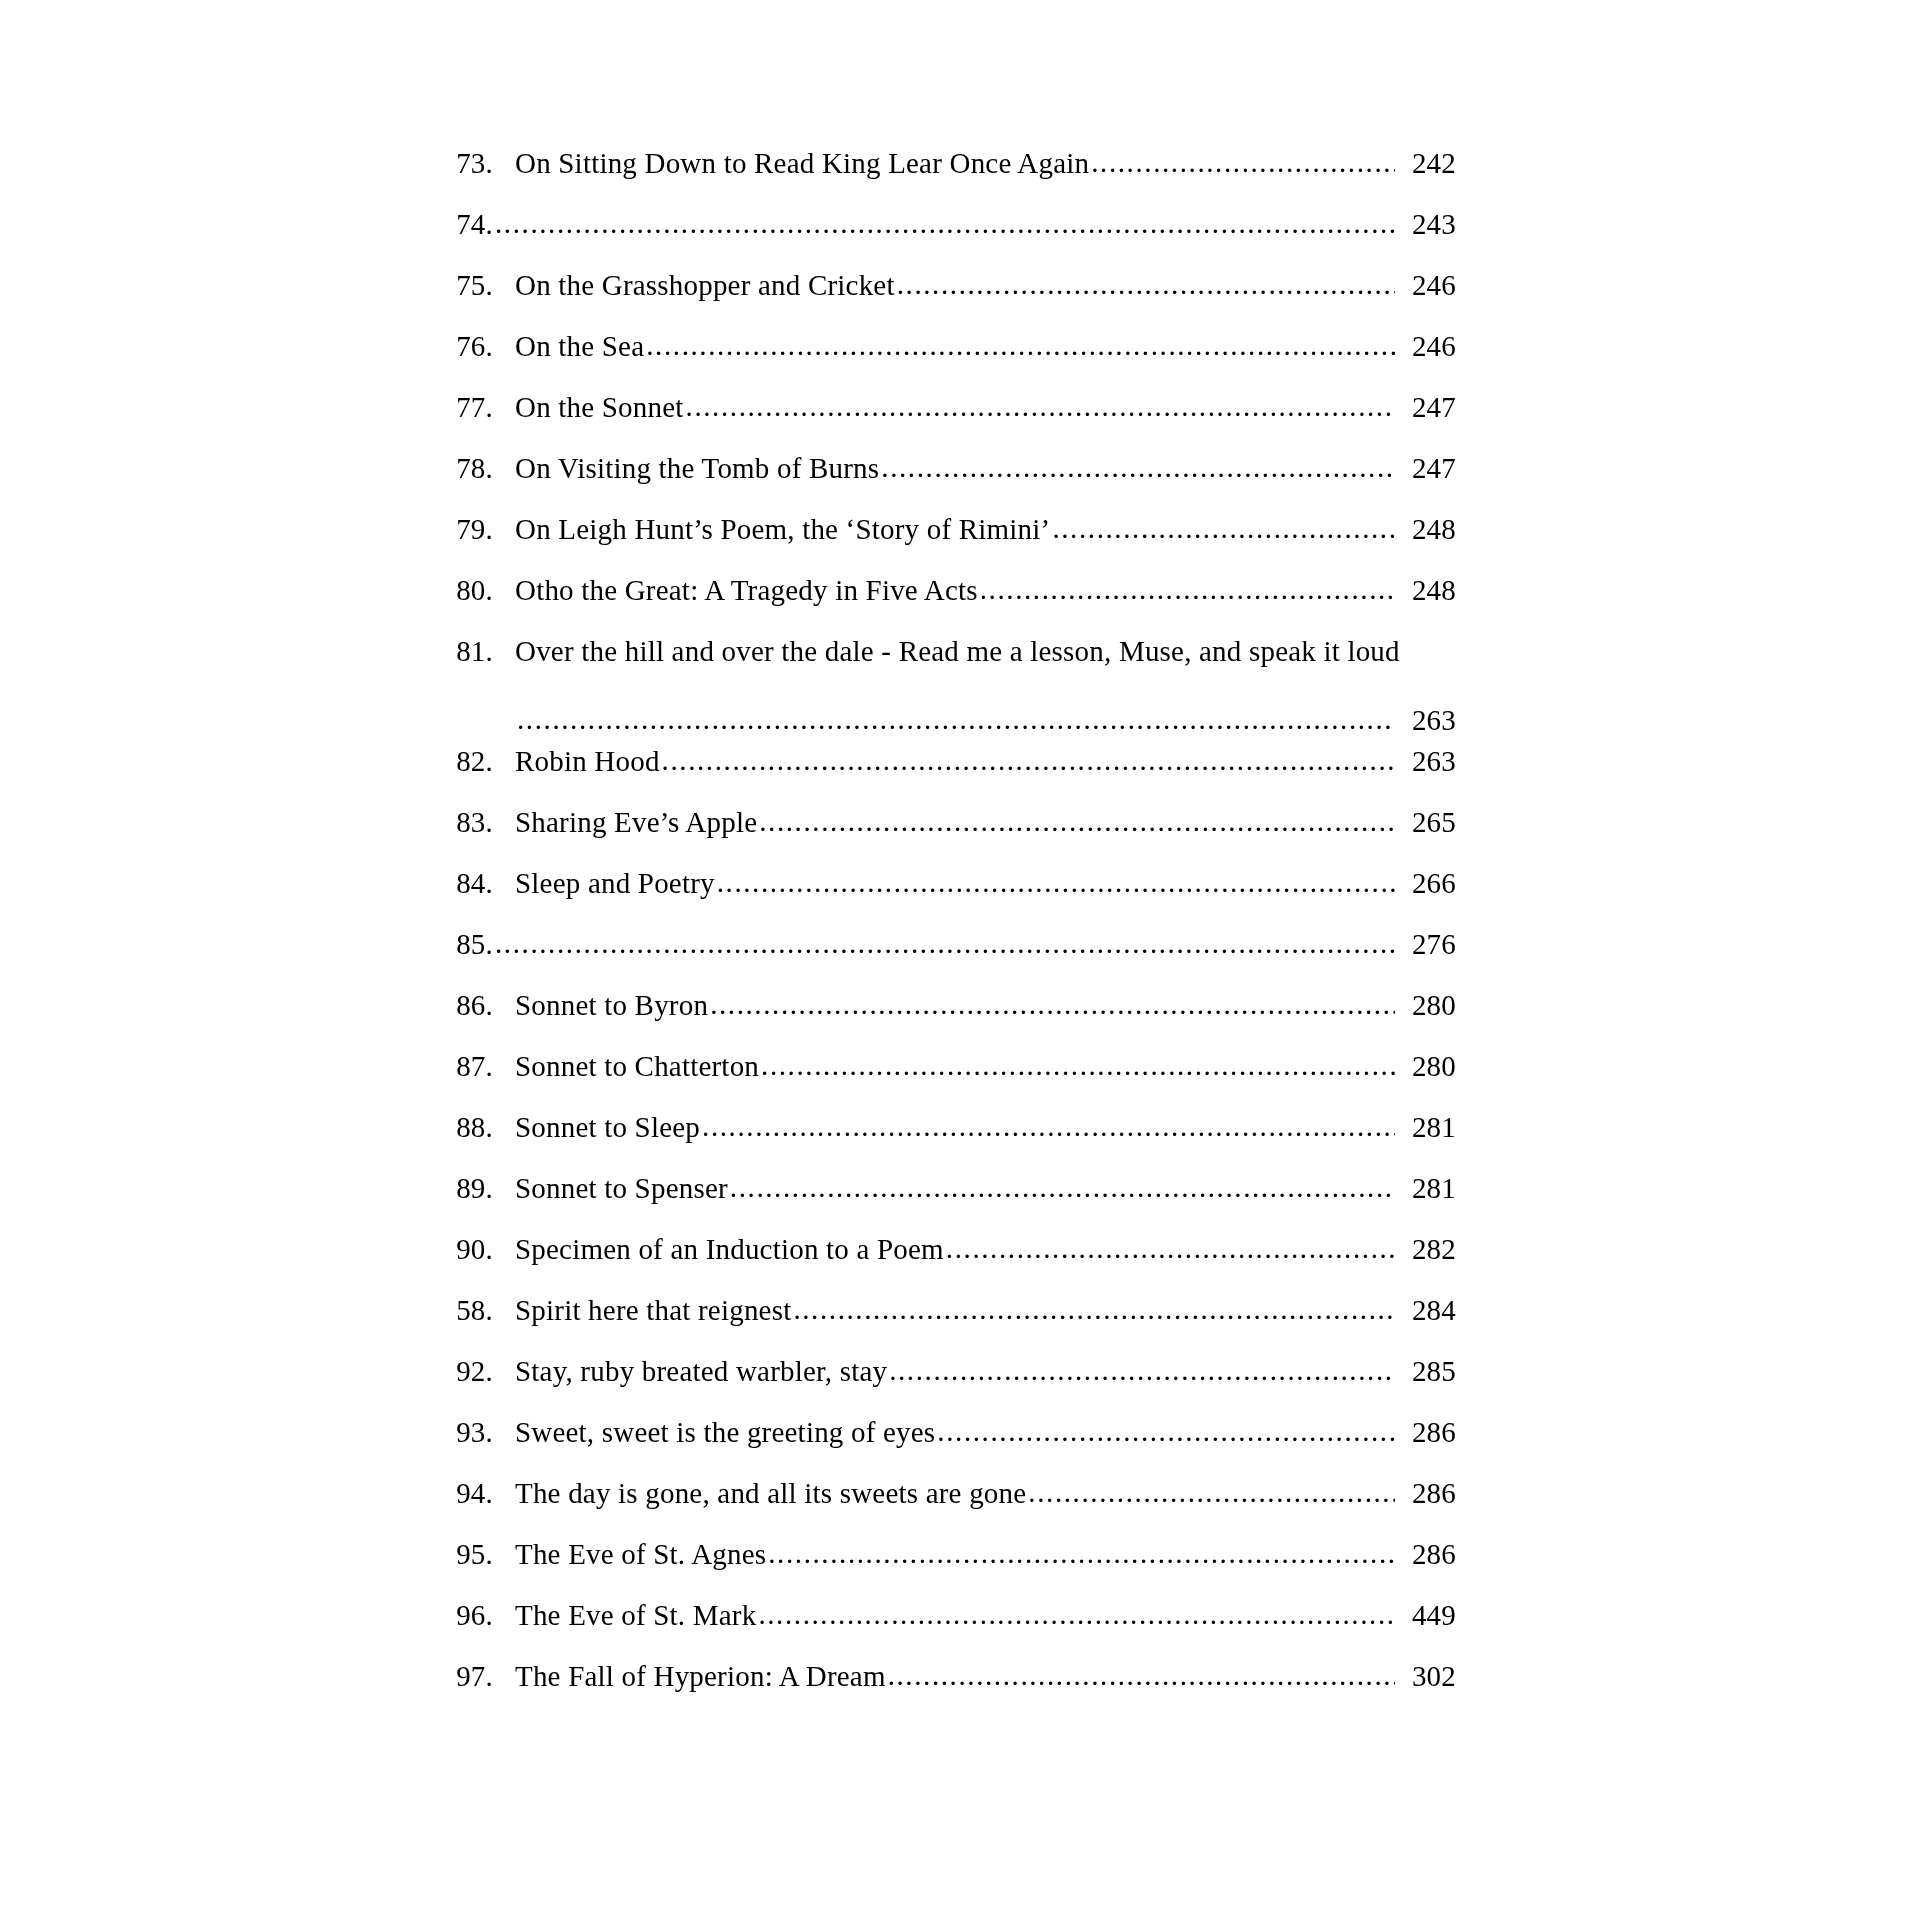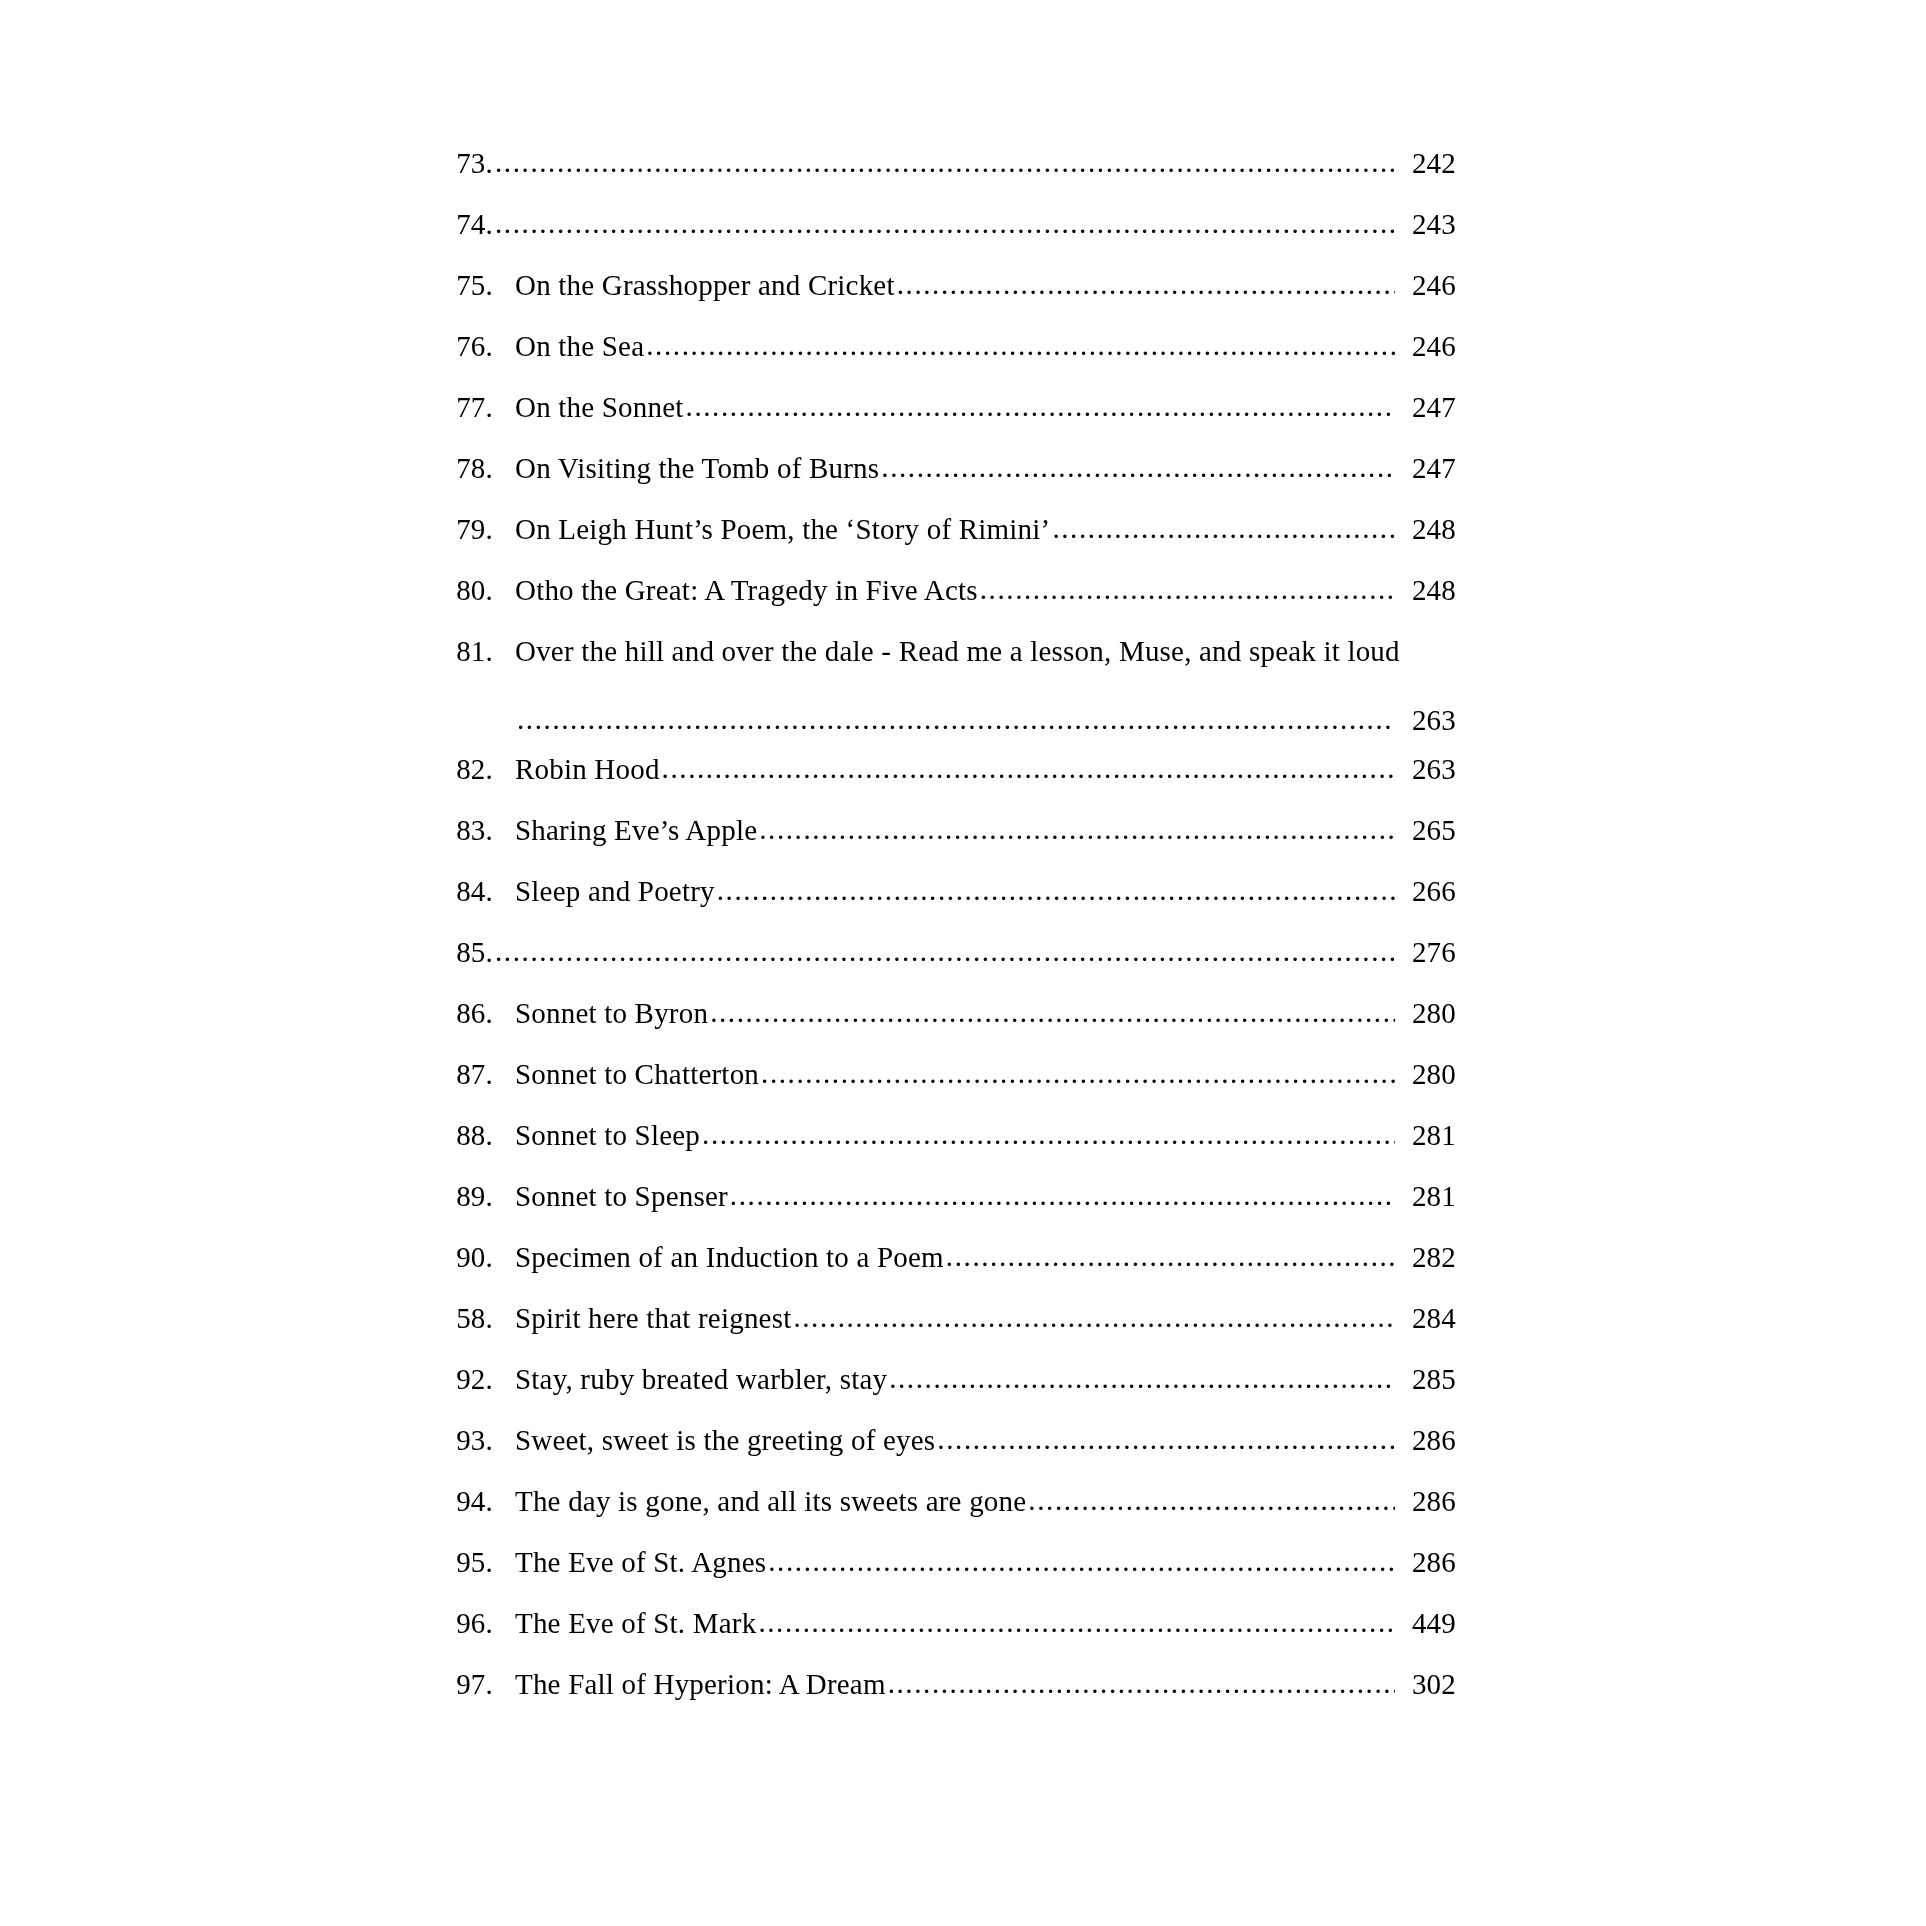--- a/index.html
+++ b/index.html
@@ -66,21 +66,21 @@
 
   .toc-page {
     flex: 0 0 auto;
     width: 57px;
     text-align: right;
   }
 
   
   .toc-entry.wrapped {
     display: block;
-    margin-bottom: 20px;
+    margin-bottom: 12px;
   }
   .toc-entry.wrapped .wrap-line1 {
     display: flex;
     align-items: baseline;
   }
   .toc-entry.wrapped .wrap-line1 .toc-title {
     white-space: normal;
   }
   .toc-entry.wrapped .wrap-line2 {
     display: flex;
@@ -92,20 +92,21 @@
     flex: 1 1 auto;
   }
 </style>
 </head>
 <body>
 
 <div class="page">
   <div class="toc" id="toc-list">
       <div class="toc-entry">
         <span class="toc-num">73.</span>
+        <span class="toc-title">On Sitting Down to Read King Lear Once Again</span>
         <span class="toc-dots">...........................................................................................................................................</span>
         <span class="toc-page">242</span>
       </div>
       <div class="toc-entry">
         <span class="toc-num">74.</span>
         <span class="toc-dots">...........................................................................................................................................</span>
         <span class="toc-page">243</span>
       </div>
       <div class="toc-entry">
         <span class="toc-num">75.</span>

